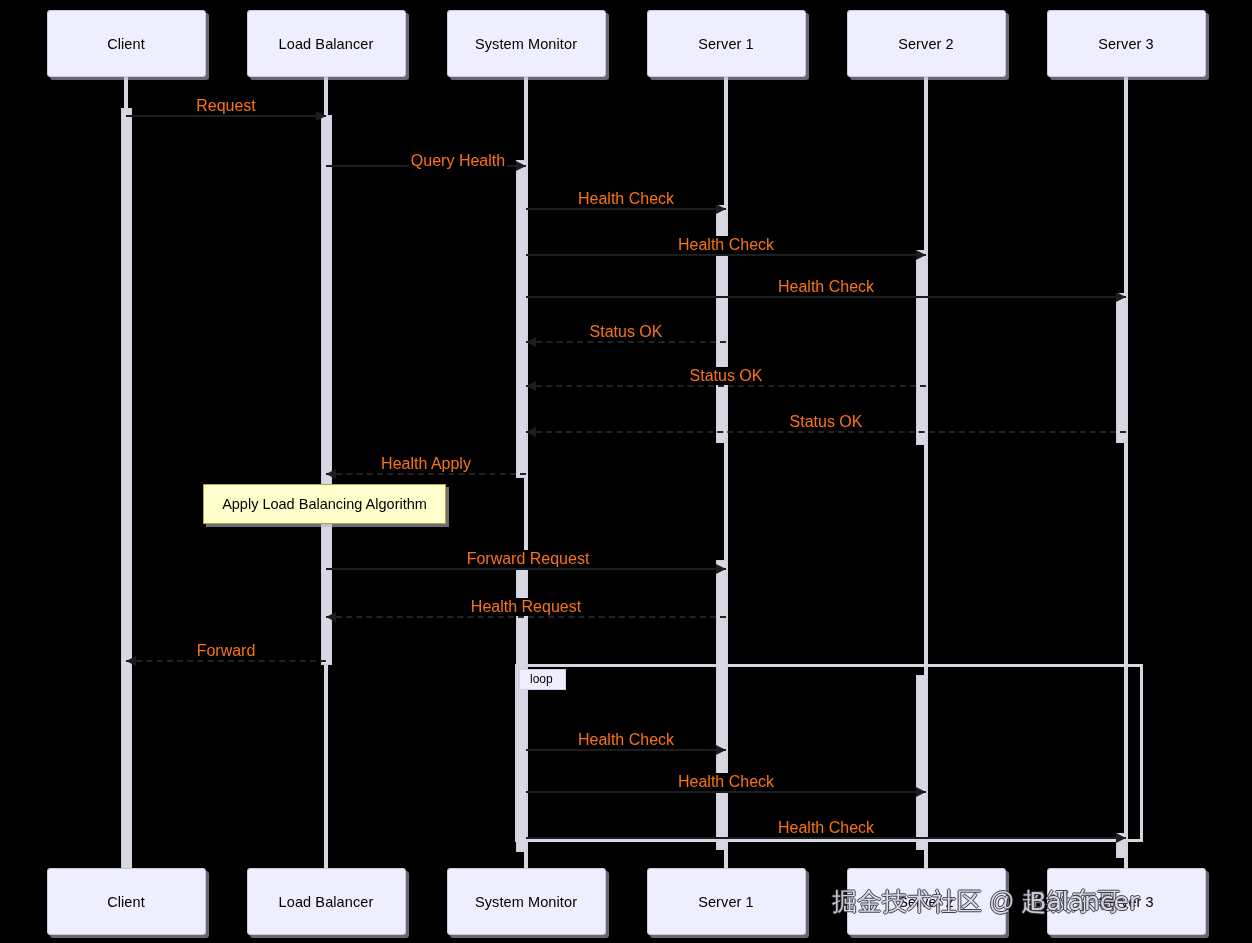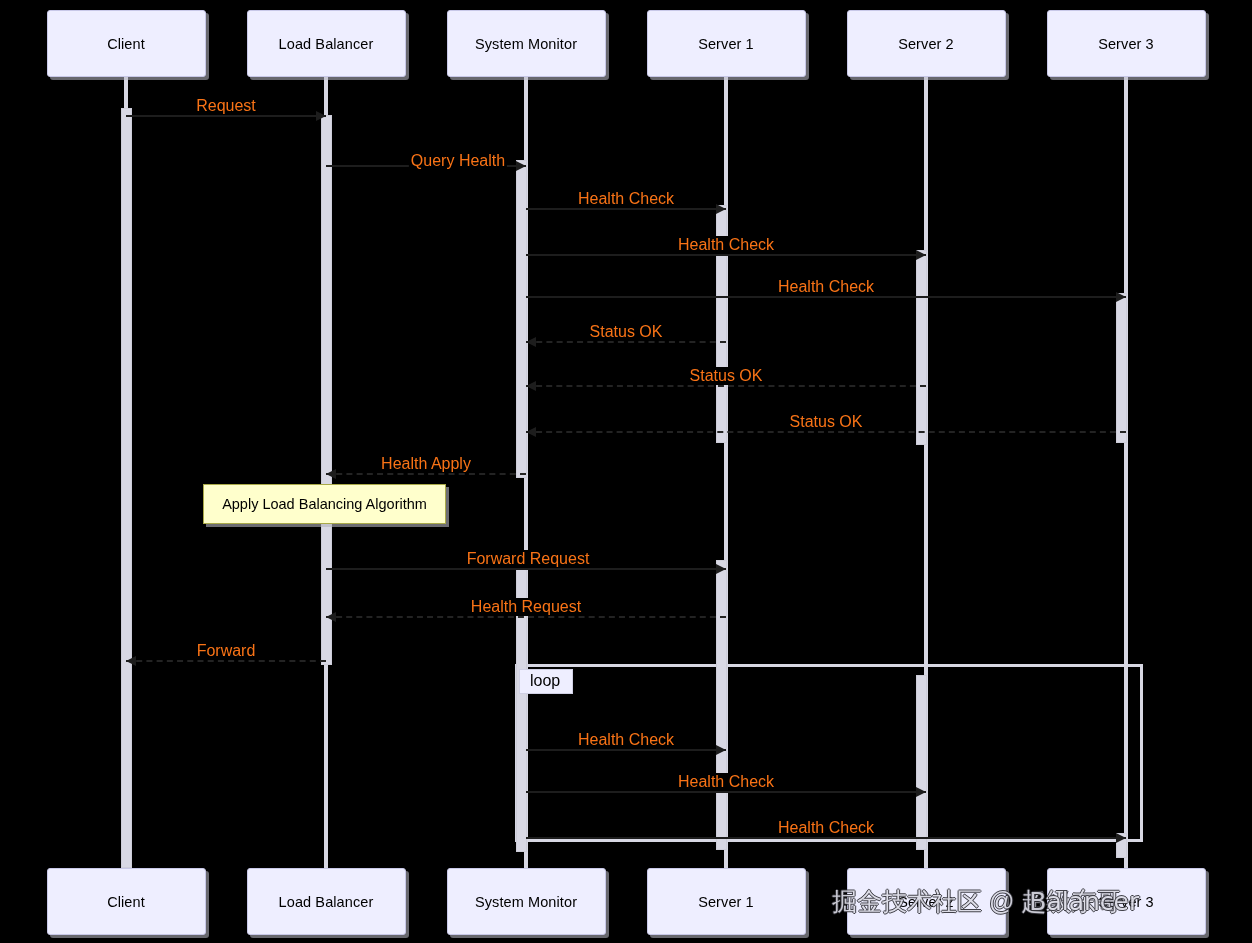--- a/index.html
+++ b/index.html
@@ -97,21 +97,21 @@
     box-sizing:border-box;
     border:3px solid #d7d7e3;
     background:transparent;
     z-index:2;
   }
   .fragment-tab{
     position:absolute;
     background:#eeeeff;
     border:1px solid #d0d0e4;
     color:#000;
-    font-size:16px;
+    font-size:12px;
     padding:2px 12px 3px 10px;
     z-index:7;
     white-space:nowrap;
   }
 
   
   .watermark{
     position:absolute;
     z-index:20;
     white-space:nowrap;

